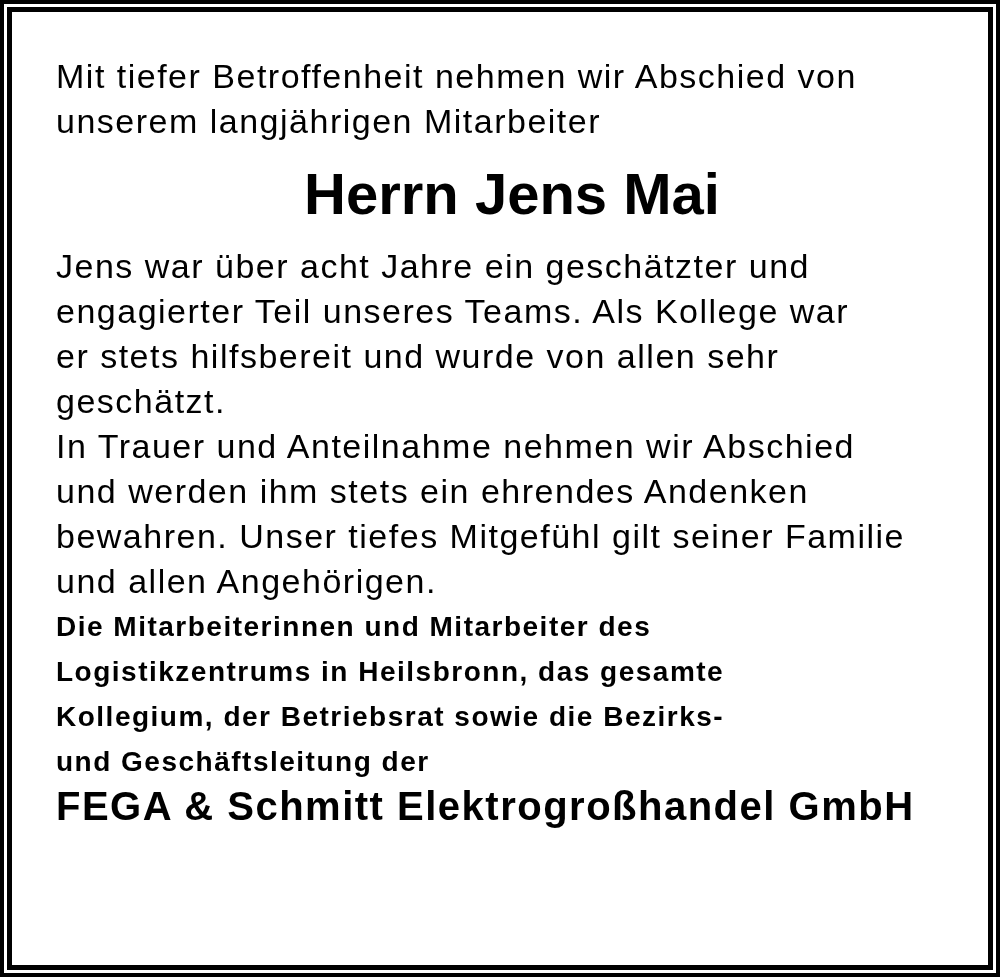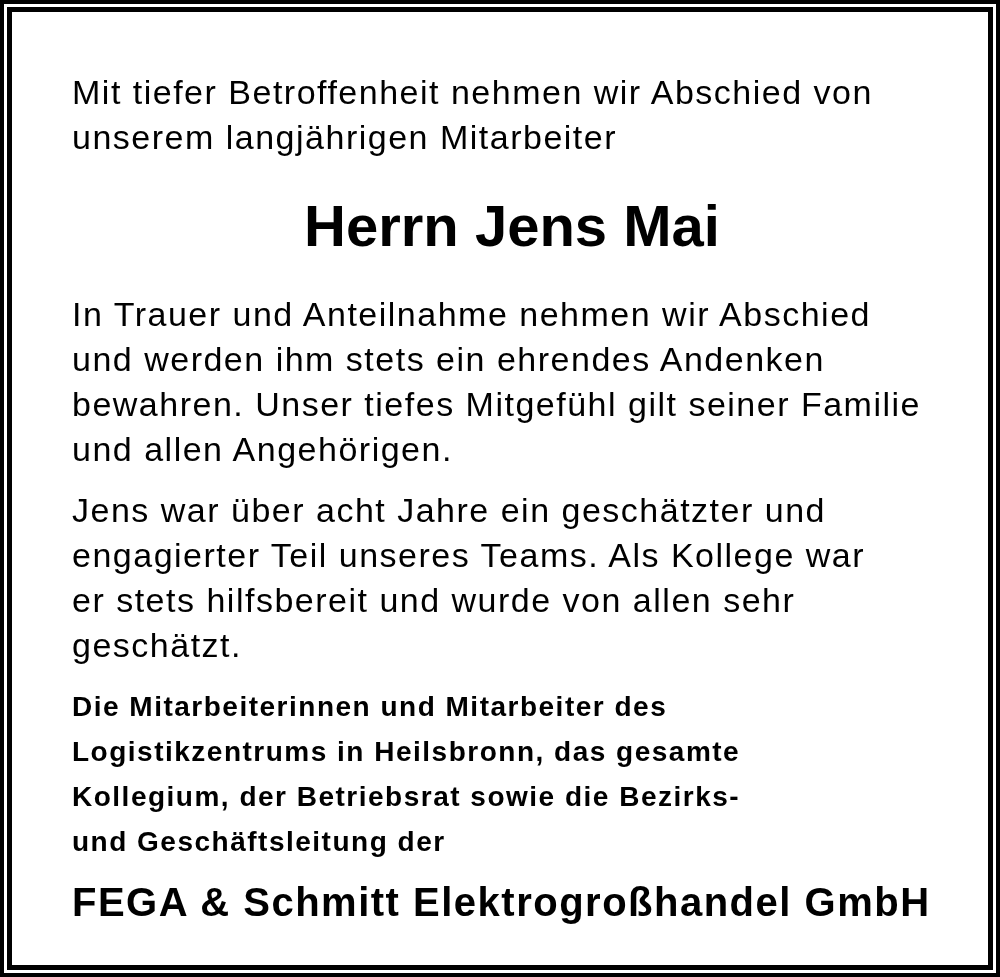--- a/index.html
+++ b/index.html
@@ -27,21 +27,21 @@
     width: 100%;
     height: 100%;
     border: 5px solid #000;
     background: #ffffff;
     overflow: hidden;
   }
   .content {
     padding: 42px 20px 0 44px;
   }
   .content p, .content h1 {
-    margin: 16px;
+    margin: 0;
   }
   .intro {
     font-size: 34px;
     line-height: 45px;
     letter-spacing: 1.5px;
     white-space: pre-line;
   }
   .name {
     margin-top: 12px;
     font-size: 58px;
@@ -78,28 +78,28 @@
 </style>
 </head>
 <body>
 
 <div class="frame-outer">
   <div class="frame-inner">
     <div class="content">
       <p class="intro">Mit tiefer Betroffenheit nehmen wir Abschied von
 unserem langjährigen Mitarbeiter</p>
       <h1 class="name">Herrn Jens Mai</h1>
+      <p class="body-text para1">Jens war über acht Jahre ein geschätzter und
+engagierter Teil unseres Teams. Als Kollege war
+er stets hilfsbereit und wurde von allen sehr
+geschätzt.</p>
       <p class="body-text para2">In Trauer und Anteilnahme nehmen wir Abschied
 und werden ihm stets ein ehrendes Andenken
 bewahren. Unser tiefes Mitgefühl gilt seiner Familie
 und allen Angehörigen.</p>
-      <p class="body-text para1">Jens war über acht Jahre ein geschätzter und
-engagierter Teil unseres Teams. Als Kollege war
-er stets hilfsbereit und wurde von allen sehr
-geschätzt.</p>
       <p class="signature">Die Mitarbeiterinnen und Mitarbeiter des
 Logistikzentrums in Heilsbronn, das gesamte
 Kollegium, der Betriebsrat sowie die Bezirks-
 und Geschäftsleitung der</p>
       <p class="company">FEGA &amp; Schmitt Elektrogroßhandel GmbH</p>
     </div>
   </div>
 </div>
 
 </body></html>

